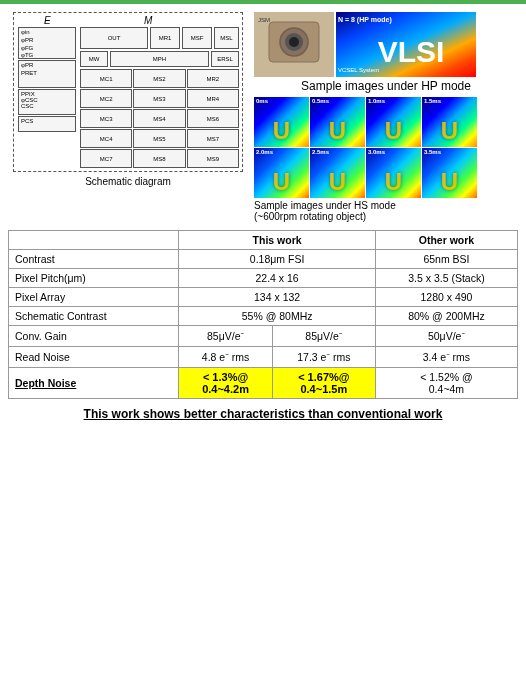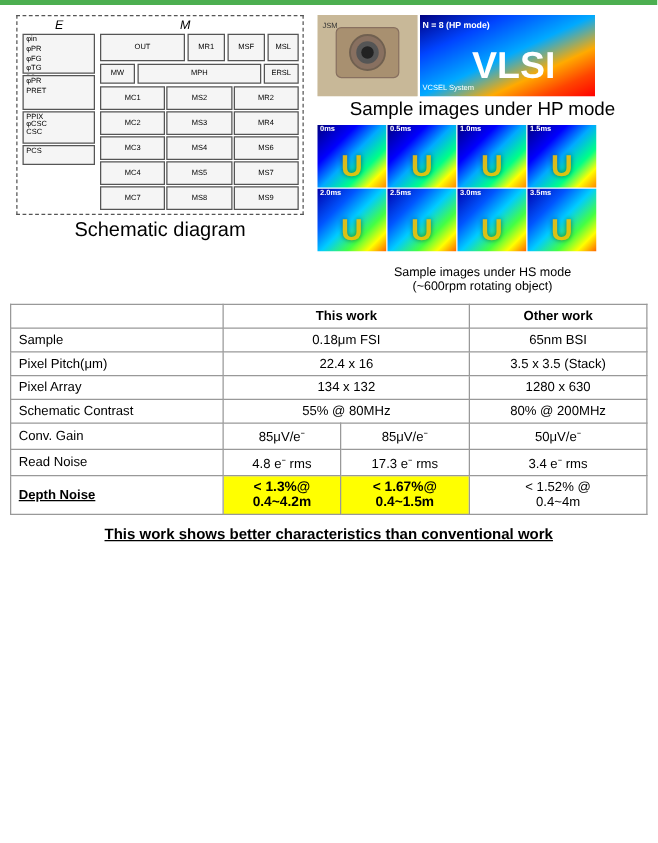--- a/index.html
+++ b/index.html
@@ -44,21 +44,21 @@
     }
     .schematic-label-m {
       position: absolute;
       top: 2px;
       left: 130px;
       font-size: 10px;
       font-style: italic;
     }
 
     .schematic-caption {
-      font-size: 16px;
+      font-size: 10px;
       color: #000;
       margin-top: 4px;
       text-align: center;
     }
 
     .images-area {
       flex: 1;
       display: flex;
       flex-direction: column;
       gap: 4px;
@@ -95,21 +95,21 @@
     }
 
     .img-hp-right {
       width: 140px;
       height: 65px;
       background: linear-gradient(135deg, #0000aa 0%, #0044ff 20%, #00aaff 40%, #ff8800 60%, #ff2200 80%, #ff0000 100%);
       position: relative;
     }
 
     .hp-caption {
-      font-size: 15px;
+      font-size: 12px;
       color: #000;
       text-align: center;
       margin-top: 2px;
     }
 
     .hs-images {
       display: flex;
       flex-wrap: wrap;
       gap: 1px;
       width: 240px;
@@ -118,22 +118,21 @@
     .img-hs {
       width: 55px;
       height: 50px;
       position: relative;
       overflow: hidden;
     }
 
     .hs-caption {
       font-size: 10px;
       color: #000;
-      text-align: center;
-      margin-top: 12px;
+      margin-top: 2px;
     }
 
     
     .table-section {
       padding: 4px 8px 4px 8px;
     }
 
     table {
       width: 100%;
       border-collapse: collapse;
@@ -384,33 +383,33 @@
   <table>
     <thead>
       <tr>
         <th style="border:1px solid #999;"></th>
         <th colspan="2">This work</th>
         <th>Other work</th>
       </tr>
     </thead>
     <tbody>
       <tr>
-        <td>Sample</td>
+        <td>Contrast</td>
         <td colspan="2">0.18μm FSI</td>
         <td>65nm BSI</td>
       </tr>
       <tr>
         <td>Pixel Pitch(μm)</td>
         <td colspan="2">22.4 x 16</td>
         <td>3.5 x 3.5 (Stack)</td>
       </tr>
       <tr>
         <td>Pixel Array</td>
         <td colspan="2">134 x 132</td>
-        <td>1280 x 630</td>
+        <td>1280 x 490</td>
       </tr>
       <tr>
         <td>Schematic Contrast</td>
         <td colspan="2">55% @ 80MHz</td>
         <td>80% @ 200MHz</td>
       </tr>
       <tr>
         <td>Conv. Gain</td>
         <td>85μV/e⁻</td>
         <td>85μV/e⁻</td>

